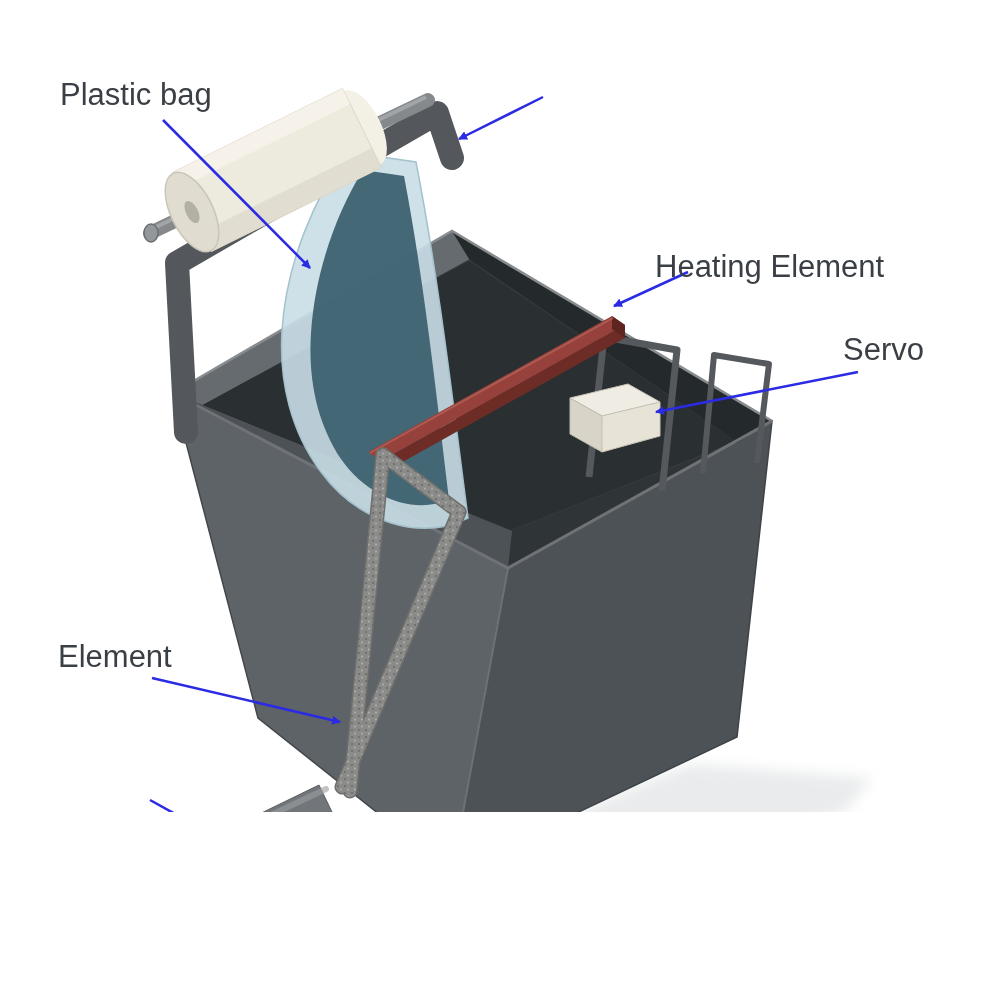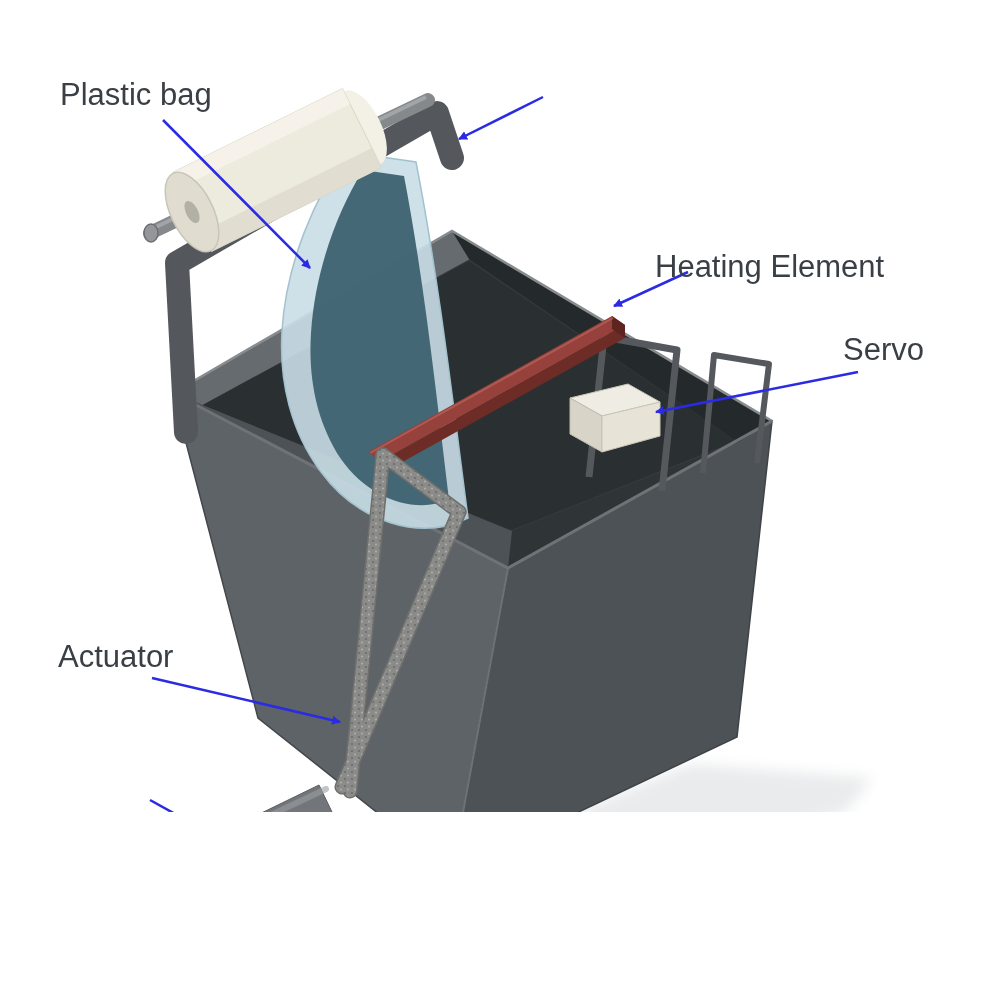--- a/index.html
+++ b/index.html
@@ -128,15 +128,15 @@
       <line x1="688" y1="272" x2="614" y2="306" stroke="#2a2be2" stroke-width="2.5" marker-end="url(#ah)"></line>
       <line x1="858" y1="372" x2="656" y2="412" stroke="#2a2be2" stroke-width="2.5" marker-end="url(#ah)"></line>
       <line x1="152" y1="678" x2="340" y2="722" stroke="#2a2be2" stroke-width="2.5" marker-end="url(#ah)"></line>
       <line x1="150" y1="800" x2="249" y2="855" stroke="#2a2be2" stroke-width="2.5" marker-end="url(#ah)"></line>
     </g>
   </svg>
 
   <div class="label lbl-plastic-bag">Plastic bag</div>
   <div class="label lbl-heating-element">Heating Element</div>
   <div class="label lbl-camera">Servo</div>
-  <div class="label lbl-actuator">Actuator</div>
+  <div class="label lbl-actuator">Element</div>
 
 </div>
 
 </body></html>

